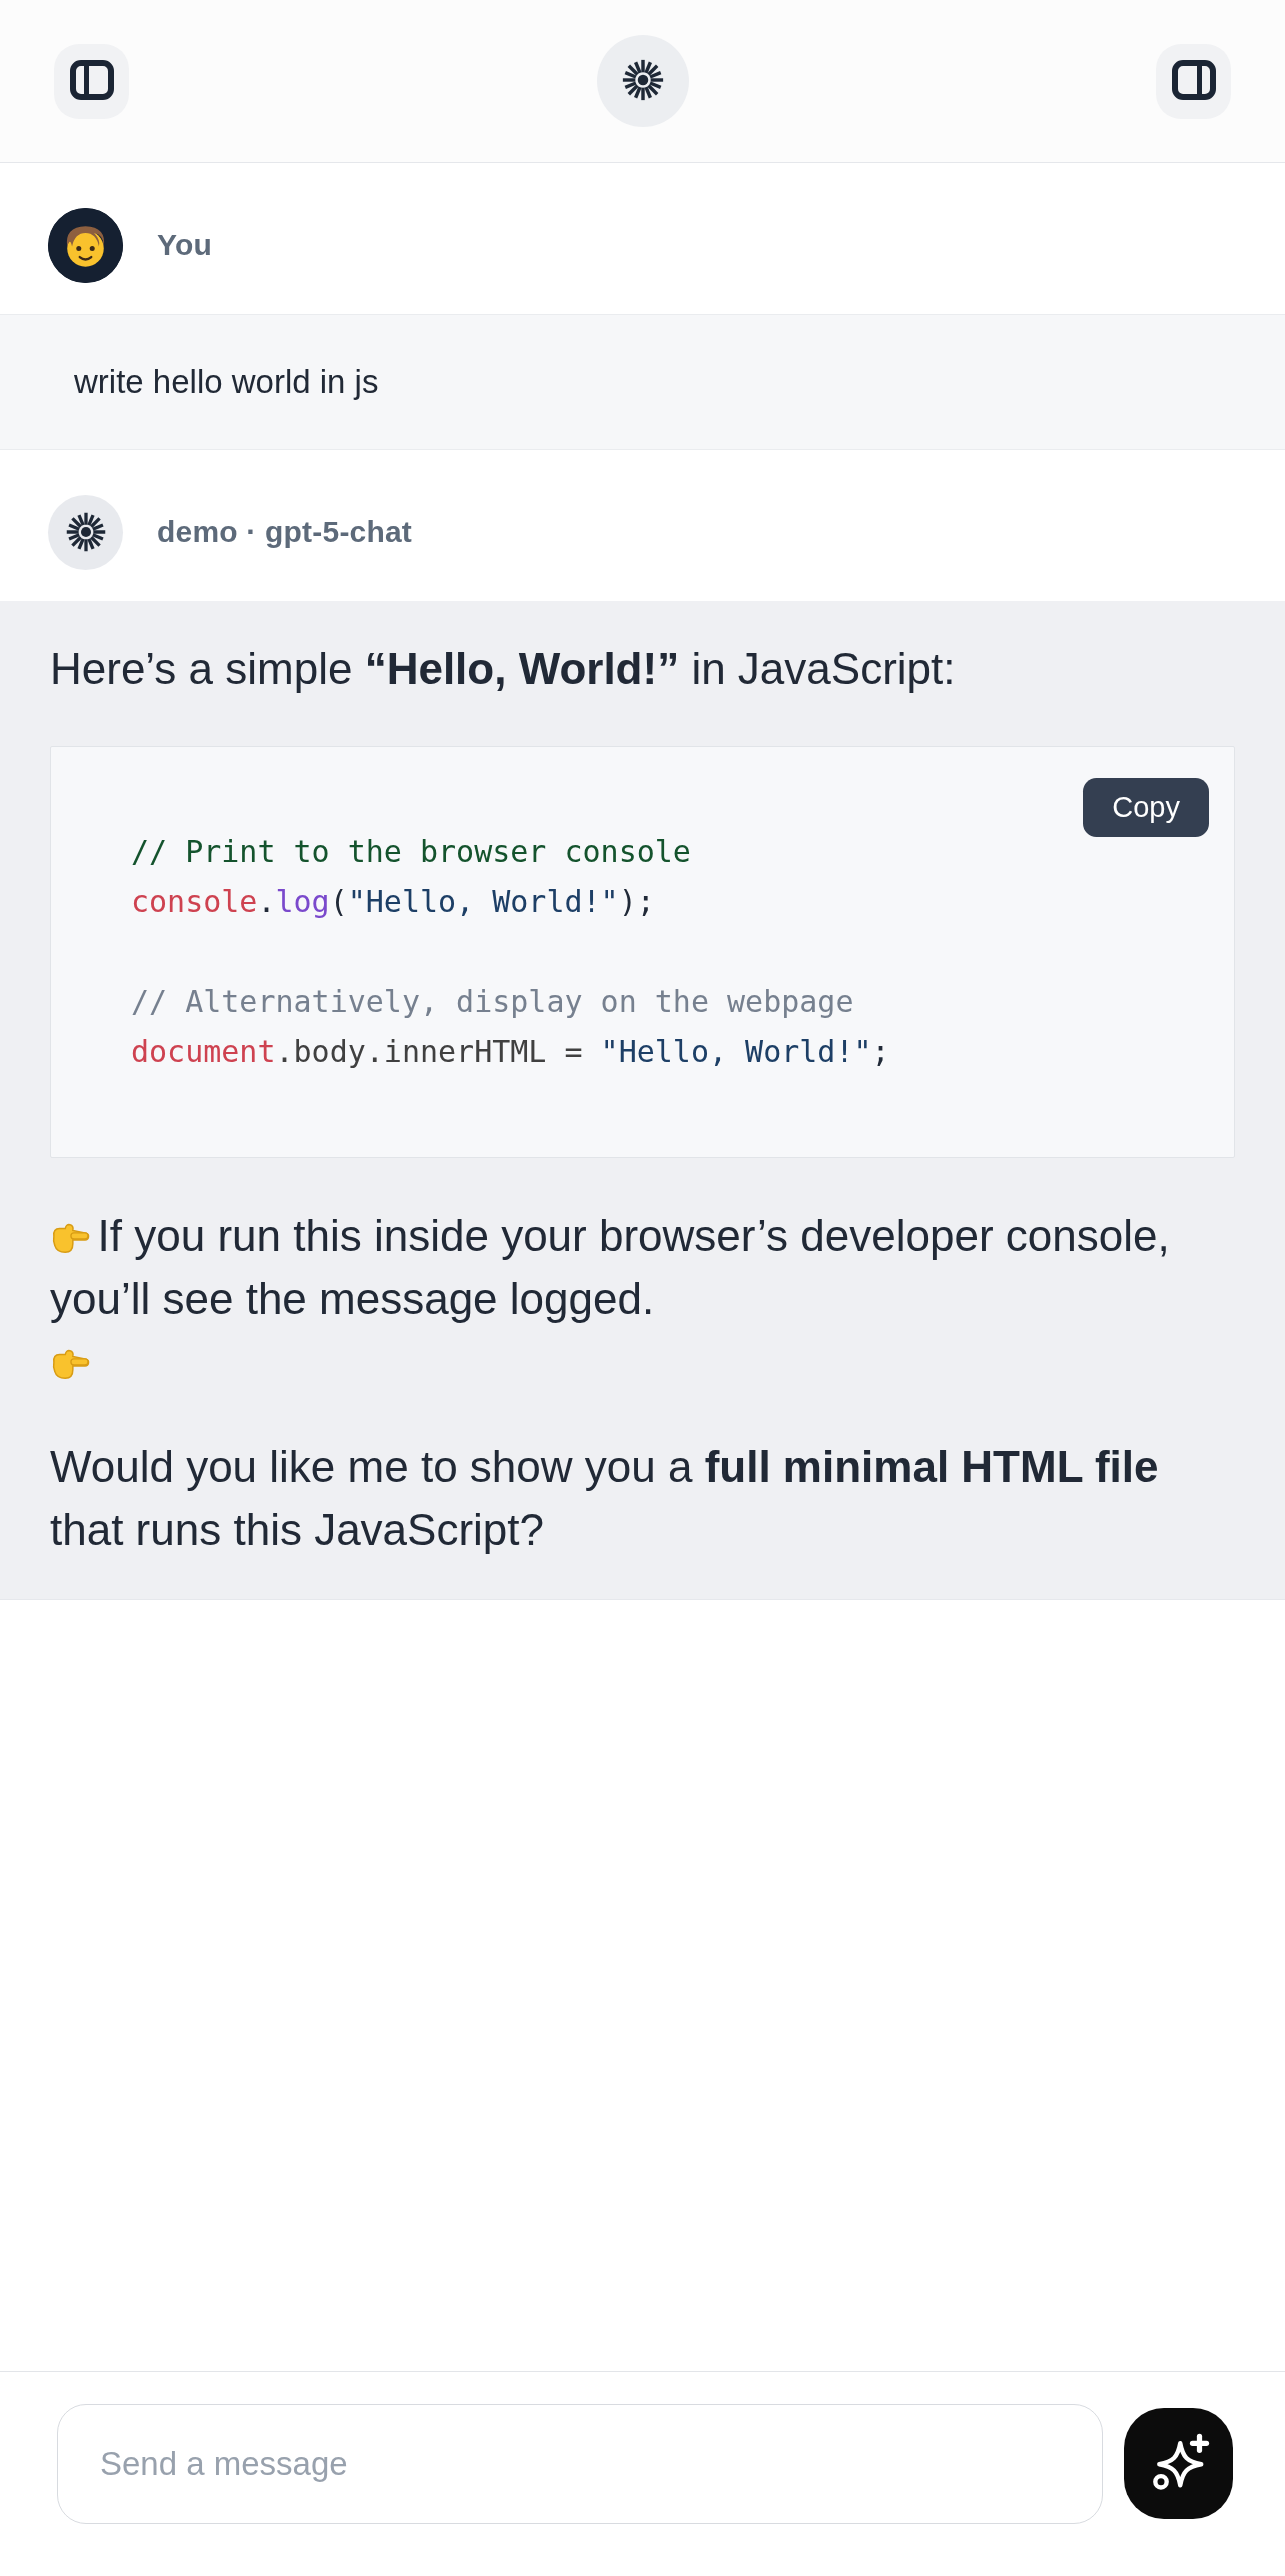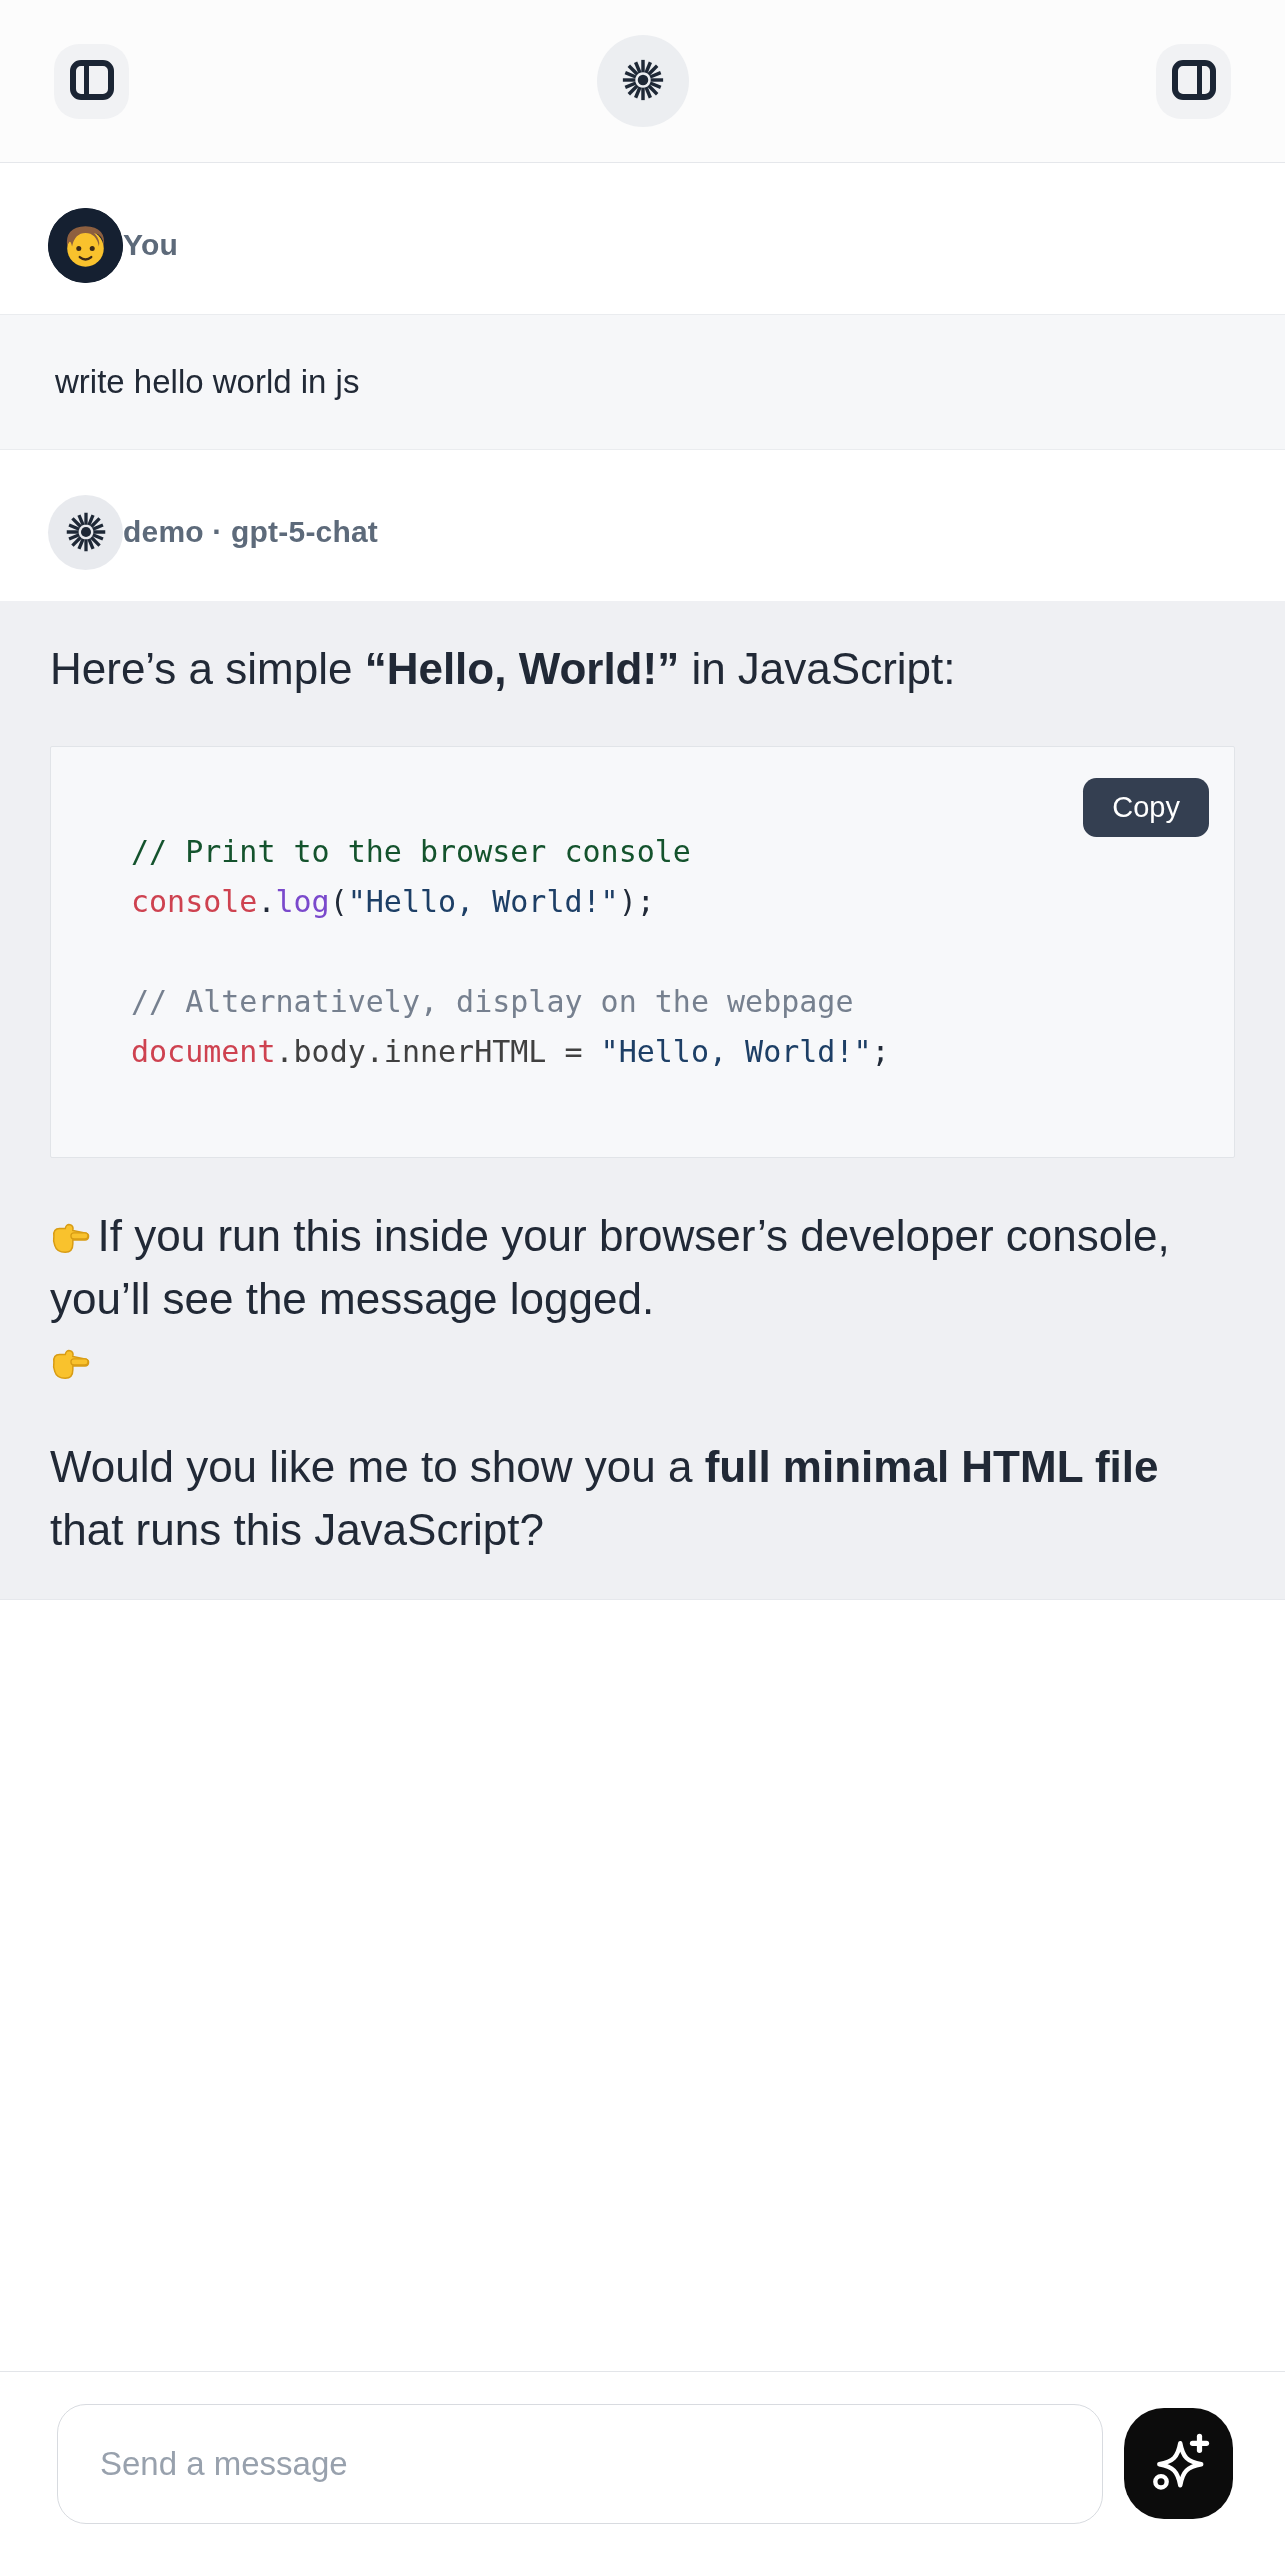--- a/index.html
+++ b/index.html
@@ -39,20 +39,21 @@
     border: none;
     display: flex; align-items: center; justify-content: center;
     cursor: pointer;
   }
 
   
   .msg-header {
     height: 151px;
     display: flex;
     align-items: center;
+    gap: 34px;
     padding: 13.4px 48px 0;
     background: #ffffff;
   }
   .avatar {
     width: 75px; height: 75px;
     border-radius: 50%;
     flex: 0 0 auto;
     display: flex; align-items: center; justify-content: center;
     overflow: hidden;
   }
@@ -66,21 +67,21 @@
   }
 
   
   .user-band {
     height: 136px;
     background: #f6f7f9;
     border-top: 1.9px solid #eaecef;
     border-bottom: 1.9px solid #eaecef;
     display: flex;
     align-items: center;
-    padding: 0 55px;
+    padding: 0 74px;
     font-size: 33px;
     color: #212936;
   }
 
   
   .assistant-band {
     background: #eff0f3;
     border-bottom: 1.9px solid #e6e8ec;
     padding: 36px 50px 38px;
   }

